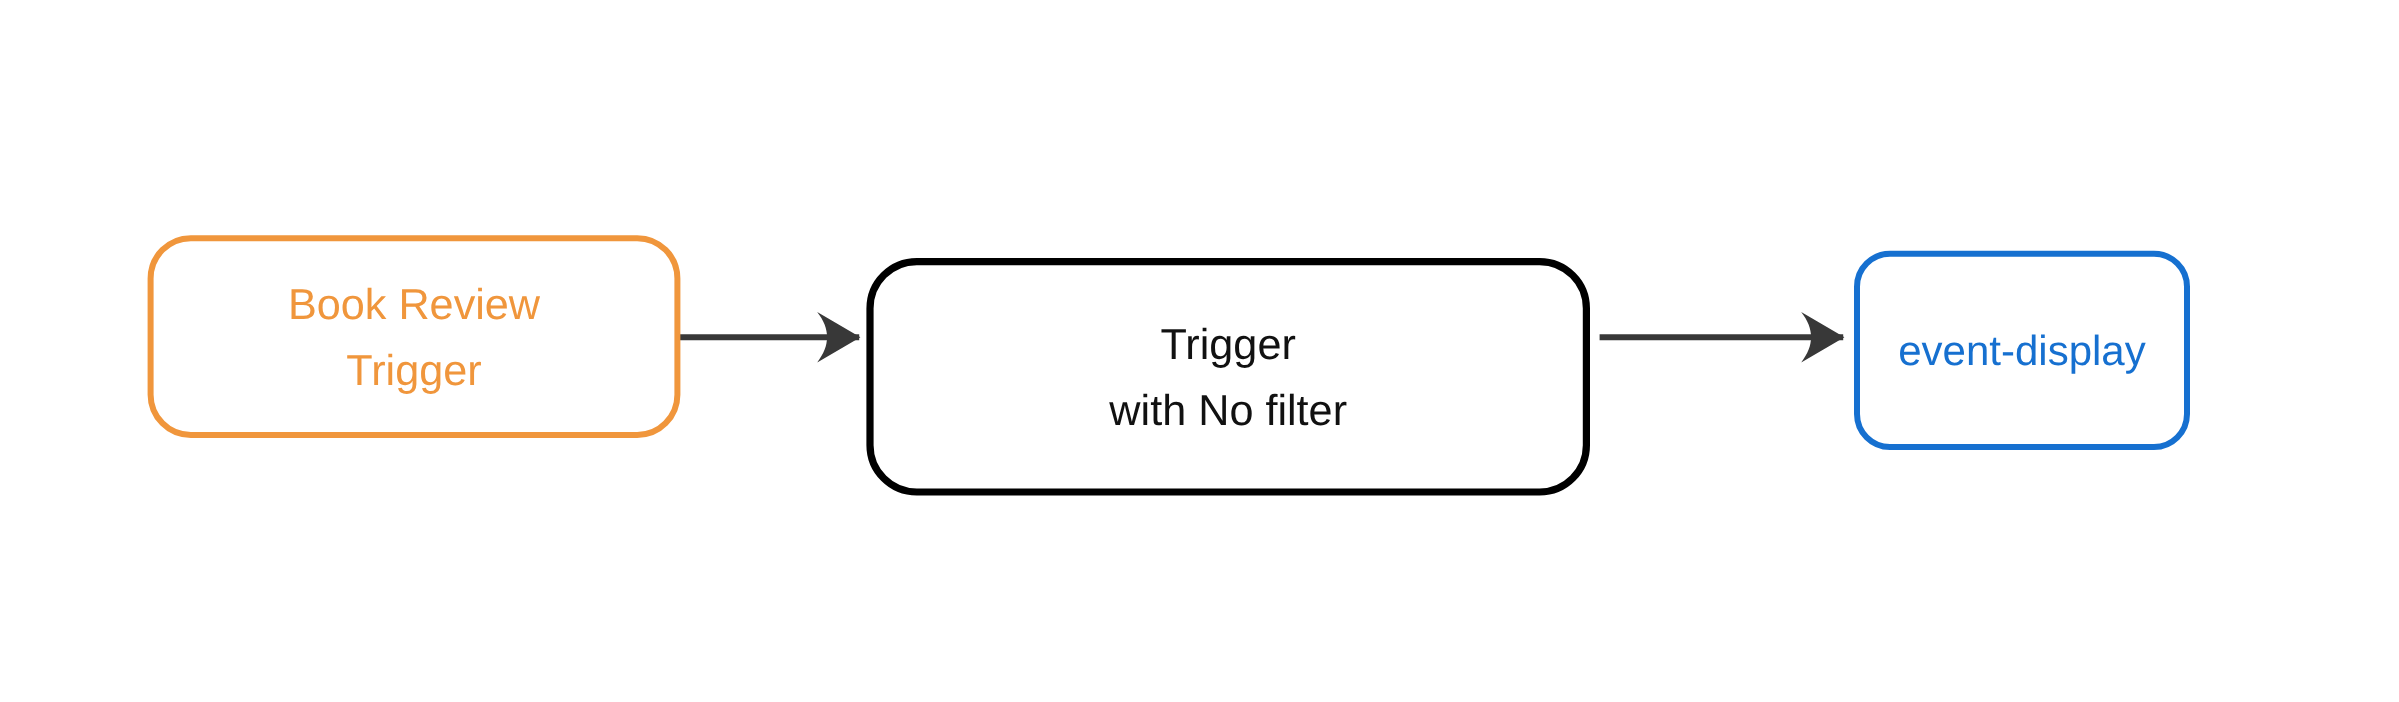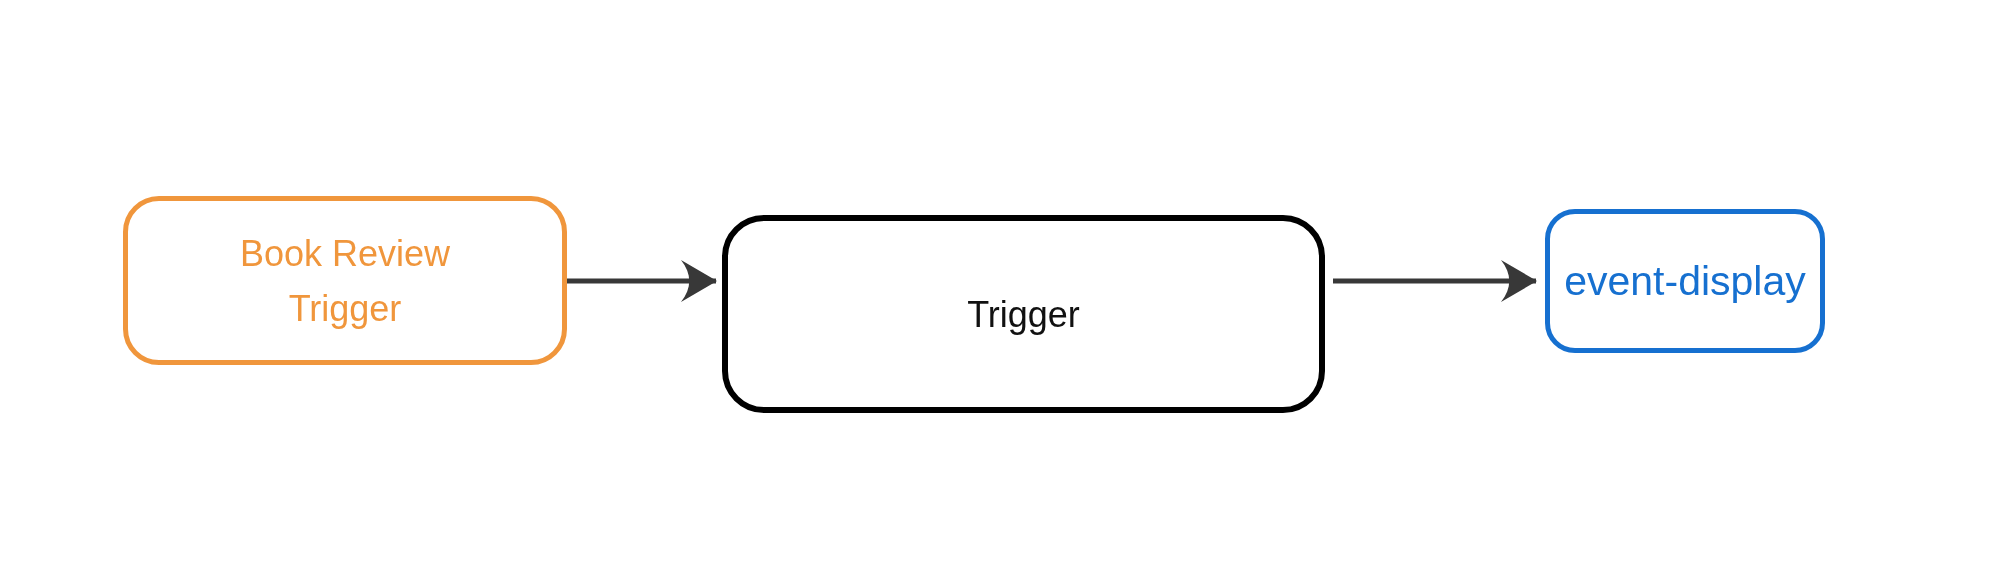--- a/index.html
+++ b/index.html
@@ -43,25 +43,25 @@
     height: 198px;
     border: 6px solid #000000;
     border-radius: 42px;
     color: #111111;
     margin-top: 33px;
   }
   .node-event-display {
     left: 1545px;
     top: 209px;
     width: 280px;
-    height: 144px;
+    height: 166px;
     border: 5px solid #1670D0;
     border-radius: 30px;
     color: #1670D0;
-    font-size: 41px;
+    font-size: 35px;
   }
   .edges {
     position: absolute;
     left: 0;
     top: 0;
     width: 1999px;
     height: 585px;
     pointer-events: none;
   }
   .node-label-line { display: block; }
@@ -81,19 +81,20 @@
     <line x1="1333" y1="281" x2="1536" y2="281" stroke="#383838" stroke-width="5" marker-end="url(#arrowhead)"></line>
   </svg>
 
   <div class="node node-broker">
     <span class="node-label-line">Book Review</span>
     <span class="node-label-line">Trigger</span>
   </div>
 
   <div class="node node-trigger">
     <span class="node-label-line">Trigger</span>
+    <span class="node-label-line">with No filter</span>
   </div>
 
   <div class="node node-event-display">
     <span class="node-label-line">event-display</span>
   </div>
 
 </div>
 
 </body></html>

